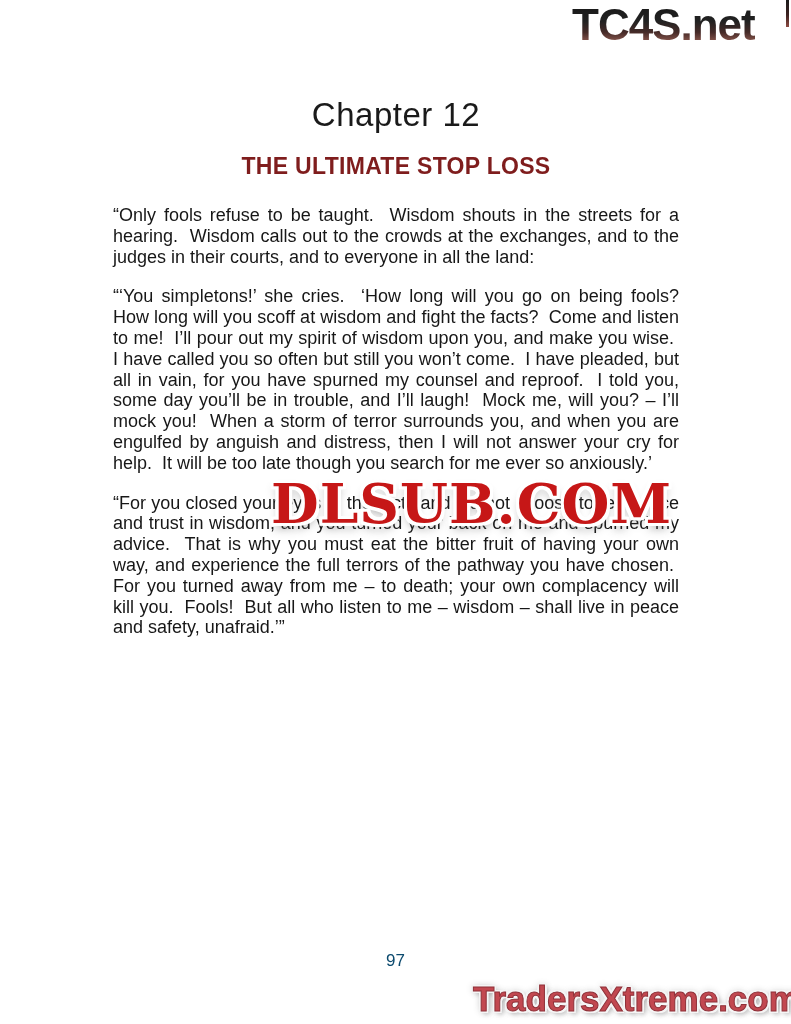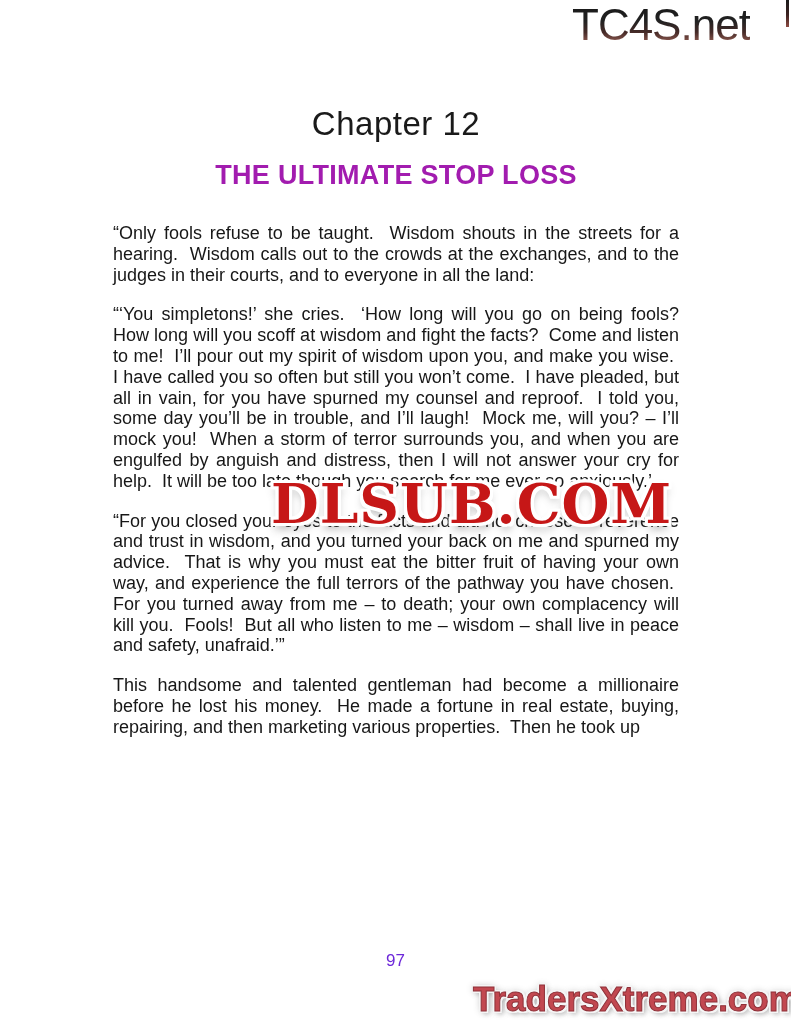--- a/index.html
+++ b/index.html
@@ -8,58 +8,58 @@
     width: 791px;
     height: 1024px;
     background: #ffffff;
     overflow: hidden;
     font-family: "Liberation Sans", sans-serif;
     color: #161616;
   }
   .content {
     position: absolute;
     left: 113px;
-    top: 16px;
+    top: 7px;
     width: 566px;
   }
   .chapter-title {
     margin: 88px 0 0 0;
     font-size: 33px;
     font-weight: 400;
     line-height: 40px;
     text-align: center;
     letter-spacing: 0.5px;
     color: #1a1a1a;
   }
   .section-title {
     margin: 18px 0 14px 0;
-    font-size: 27px;
+    font-size: 23px;
     font-weight: 700;
     line-height: 27px;
     text-align: center;
     letter-spacing: 0.3px;
-    color: #a21caf;
+    color: #7f1d1d;
   }
   .body-par {
     margin: 19px 0 0 0;
     font-size: 18px;
     line-height: 20.8px;
     text-align: justify;
     color: #171717;
   }
-  .body-par.first { margin-top: 34px; }
+  .body-par.first { margin-top: 25px; }
   .body-par strong { font-weight: 400; }
 
   
   .wm-tc4s {
     position: absolute;
     top: 2px;
     left: 572px;
     font-size: 44px;
-    font-weight: 400;
+    font-weight: 700;
     letter-spacing: -1px;
     line-height: 46px;
     background: linear-gradient(180deg, #171717 0%, #222222 42%, #462b28 66%, #9c6257 92%, #8a544c 100%);
     -webkit-background-clip: text;
     background-clip: text;
     color: transparent;
     z-index: 6;
     white-space: nowrap;
   }
   
@@ -112,21 +112,21 @@
       0 0 7px rgba(160, 160, 160, 0.85), 3px 3px 5px rgba(120, 120, 120, 0.6);
   }
 
   .page-number {
     position: absolute;
     top: 951px;
     left: 0;
     width: 791px;
     text-align: center;
     font-size: 17px;
-    color: #6d28d9;
+    color: #0c4a6e;
   }
 </style>
 </head>
 <body>
 
 <div class="page">
 
   <div class="wm-tc4s">TC4S.net</div>
   <div class="edge-mark"></div>
 
@@ -135,21 +135,20 @@
     <h2 class="section-title">THE ULTIMATE STOP LOSS</h2>
 
     <p class="body-par first">“Only fools refuse to be taught.&nbsp; Wisdom shouts in the streets for a hearing.&nbsp; Wisdom calls out to the crowds at the exchanges, and to the judges in their courts, and to everyone in all the land:</p>
 
     <p class="body-par"><span>“‘You simpletons!’ she cries.&nbsp; ‘How long will you go on being fools? How long will you scoff at wisdom and fight the facts?&nbsp; Come and listen to me!&nbsp; I’ll pour out my spirit of wisdom upon you, and make you wise.&nbsp; I have called you so often but still you won’t come.&nbsp; I have pleaded, but all in vain, for you have spurned my counsel and reproof.&nbsp; I told you, some day you’ll be in trouble, and I’ll laugh!&nbsp; Mock </span><strong>me</strong><span>, will you? – I’ll mock you!&nbsp; When a storm of terror surrounds you, and when you are engulfed by anguish and distress, then I will not answer your cry for help.&nbsp; It will be too late though you search for me ever so anxiously.’</span></p>
 
     <p class="body-par">“For you closed your eyes to the facts and did not choose to reverence and trust in wisdom, and you turned your back on me and spurned my advice.&nbsp; That is why you must eat the bitter fruit of having your own way, and experience the full terrors of the pathway you have chosen.&nbsp; For you turned away from me – to death; your own complacency will kill you.&nbsp; Fools!&nbsp; But all who listen to me – wisdom – shall live in peace and safety, unafraid.’”</p>
 
 
 
-    <p class="body-par">This handsome and talented gentleman had become a millionaire before he lost his money.&nbsp; He made a fortune in real estate, buying, repairing, and then marketing various properties.&nbsp; Then he took up</p>
   </div>
 
   <div class="wm-dlsub">DLSUB.COM</div>
 
   <div class="page-number">97</div>
 
   <div class="wm-traders">TradersXtreme.com</div>
 
 </div>
 

